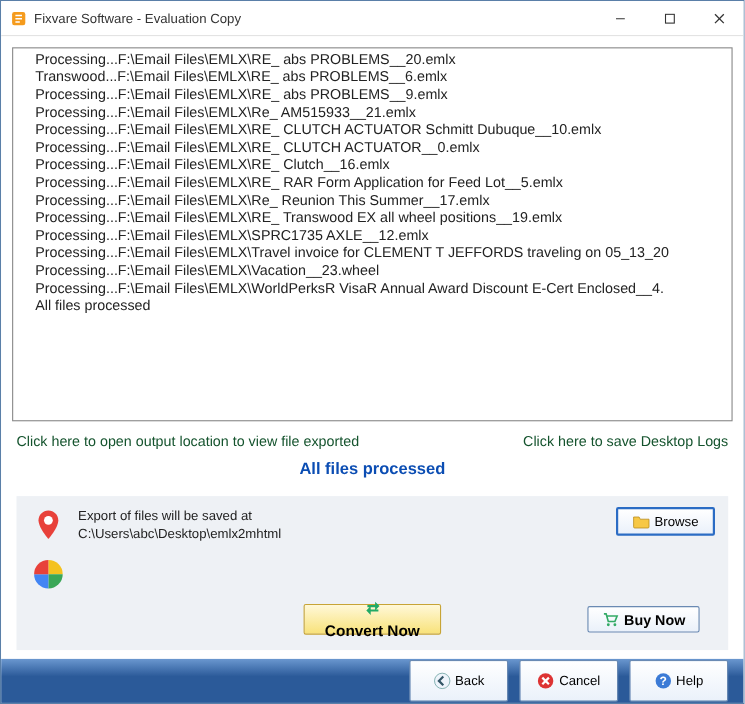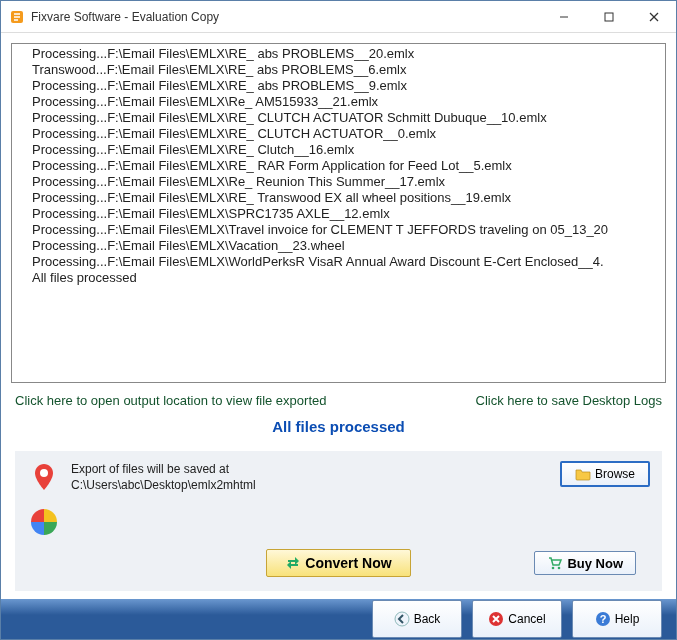--- a/index.html
+++ b/index.html
@@ -18,21 +18,21 @@
   .status { text-align: center; color: #0b4db3; font-weight: bold; font-size: 15px; padding: 4px 0 10px 0;}
   .panel { background: #eef1f5; margin: 6px 14px 8px 14px; padding: 10px 12px 12px 12px; display: flex; flex-direction: column; gap: 10px; }
   .row { display: flex; align-items: flex-start; gap: 10px; }
   .row .icn { width: 34px; height: 34px; display:flex; align-items:center; justify-content:center; flex-shrink:0; }
   .row .txt { flex: 1; font-size: 12px; color:#222; line-height: 16px;}
   .row .rbtn { flex-shrink: 0; }
   .btn { display: inline-flex; align-items: center; justify-content: center; gap: 4px; border: 1px solid #6a8ab3; background: linear-gradient(#fff,#eaf1fa); height: 24px; padding: 0 12px; font-size: 12px; cursor: pointer; border-radius: 2px; min-width: 86px;}
   .btn .bicon { width:16px; height:16px; display:flex; align-items:center; justify-content:center;}
   .browse { border: 2px solid #2b6cc4; height: 26px; }
   .convertrow { text-align: center; margin-bottom: 2px; display:flex; justify-content:center; gap:20px; align-items:center; padding: 0 14px;}
-  .btn.big { font-weight: bold; font-size: 14px; height: 28px; padding: 0 18px; background: linear-gradient(#fff8d8,#f8e27a); border-color: #c7a436;}
+  .btn.big { font-weight: bold; font-size: 14px; height: 28px; padding: 0 18px; background: linear-gradient(#fff8d8,#f8e27a); border-color: #c7a436; flex-direction: column;}
   .btn.buy { background: linear-gradient(#fff,#eaf1fa); border-color:#6a8ab3; font-weight:bold; font-size:13px;}
   .btn.browse { min-width: 90px; }
   .footer { background: linear-gradient(#6a97cf,#2b5a99 40%,#2b5a99); height: 40px; display: flex; justify-content: flex-end; align-items: center; padding: 0 14px; gap: 10px; }
   .footer .btn { min-width: 90px; height: 38px;}
   .indent { padding-left: 6px; }
 </style>
 </head>
 <body>
 
 <div class="window">

